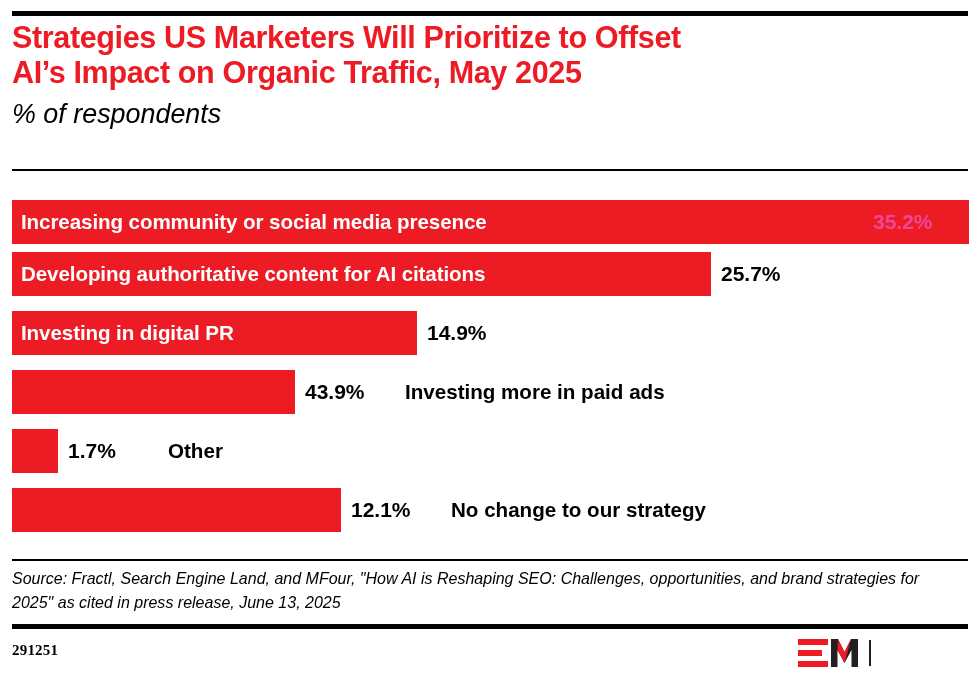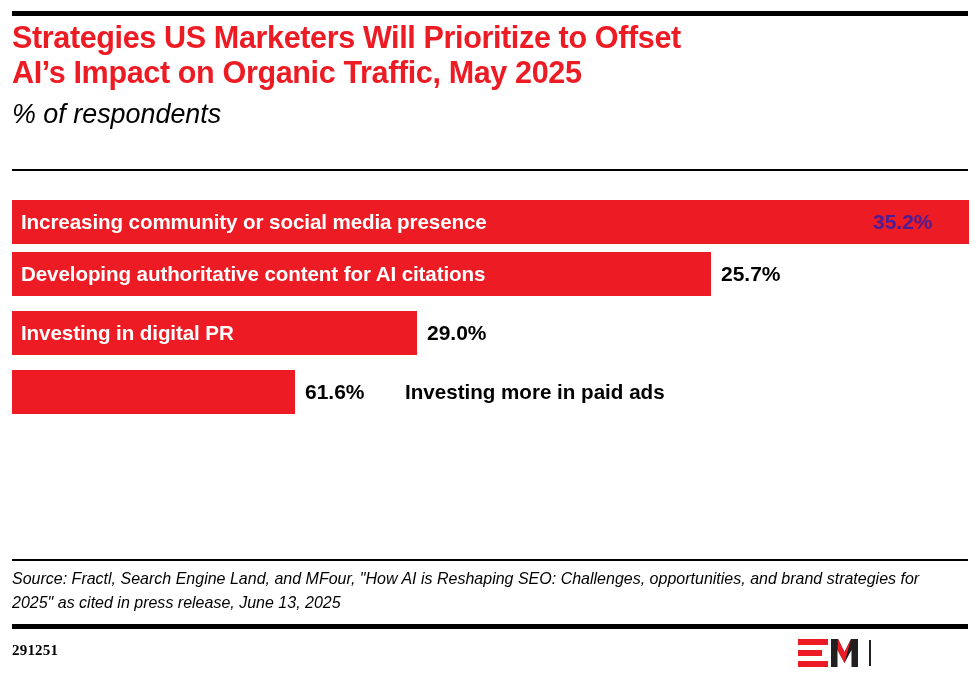--- a/index.html
+++ b/index.html
@@ -118,21 +118,21 @@
     letter-spacing: -0.1px;
     white-space: nowrap;
     transform: scaleX(0.98);
     transform-origin: left center;
   }
   .bar-value-inside {
     position: absolute;
     top: 0;
     height: 44px;
     line-height: 44px;
-    color: #4c1d95;
+    color: #ec4899;
     font-family: "Liberation Sans Narrow", "Liberation Sans", sans-serif;
     font-weight: bold;
     font-size: 21px;
     white-space: nowrap;
   }
   .bar-value-outside {
     position: absolute;
     top: 0;
     height: 44px;
     line-height: 44px;
@@ -230,26 +230,36 @@
         <div class="bar-value-inside" style="left: 861px;">35.2%</div>
       </div>
       <div class="bar-row" style="top: 252px; width: 956px;">
         <div class="bar" style="width: 699px; background: rgb(237, 27, 36);"></div>
         <div class="bar-label-inside">Developing authoritative content for AI citations</div>
         <div class="bar-value-outside" style="left: 709px; text-align: center;">25.7%</div>
       </div>
       <div class="bar-row" style="top: 311px; width: 956px;">
         <div class="bar" style="width: 405px; background: rgb(237, 27, 36);"></div>
         <div class="bar-label-inside">Investing in digital PR</div>
-        <div class="bar-value-outside" style="left: 415px;">29.0%</div>
+        <div class="bar-value-outside" style="left: 415px;">14.9%</div>
       </div>
       <div class="bar-row" style="top: 370px; width: 956px;">
         <div class="bar" style="width: 283px; background: rgb(237, 27, 36);"></div>
-        <div class="bar-value-outside" style="left: 293px;">61.6%</div>
+        <div class="bar-value-outside" style="left: 293px;">43.9%</div>
         <div class="bar-label-outside" style="left: 393px;">Investing more in paid ads</div>
+      </div>
+      <div class="bar-row" style="top: 429px; width: 956px;">
+        <div class="bar" style="width: 46px; background: rgb(237, 27, 36);"></div>
+        <div class="bar-value-outside" style="left: 56px;">1.7%</div>
+        <div class="bar-label-outside" style="left: 156px;">Other</div>
+      </div>
+      <div class="bar-row" style="top: 488px; width: 956px;">
+        <div class="bar" style="width: 329px; background: rgb(237, 27, 36);"></div>
+        <div class="bar-value-outside" style="left: 339px;">12.1%</div>
+        <div class="bar-label-outside" style="left: 439px;">No change to our strategy</div>
       </div>
     </div>
 
   <div class="rule-thin-source"></div>
 
   <div class="source">Source: Fractl, Search Engine Land, and MFour, "How AI is Reshaping SEO: Challenges, opportunities, and brand strategies for 2025" as cited in press release, June 13, 2025</div>
 
   <div class="rule-thick-footer"></div>
 
   <div class="footer-id">291251</div>

